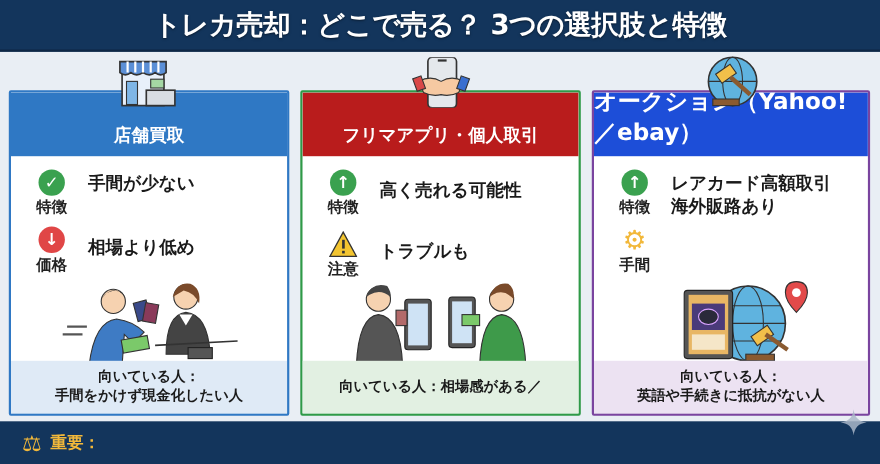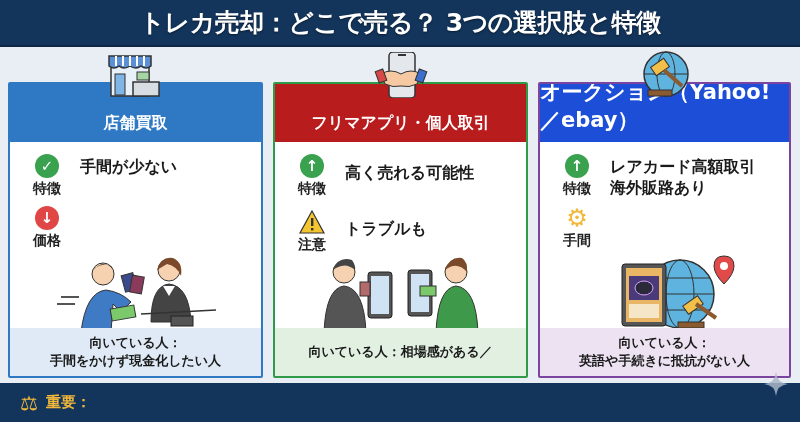--- a/index.html
+++ b/index.html
@@ -73,20 +73,23 @@
     </div>
     <div class="txt">
       <div>手間が少ない</div>
     </div>
   </div>
   <div style="height:8px"></div>
   <div class="row">
     <div class="badge">
       <div class="ico" style="background:#e04646">↓</div>
       <div class="lbl">価格</div>
+    </div>
+    <div class="txt" style="padding-top:8px">
+      <div>相場より低め</div>
     </div>
   </div>
   <div class="illus">
     <svg width="170" height="80" viewBox="0 0 170 80">
       <line x1="10" y1="45" x2="28" y2="45" stroke="#555" stroke-width="2"></line>
       <line x1="6" y1="52" x2="24" y2="52" stroke="#555" stroke-width="2"></line>
       <circle cx="52" cy="22" r="11" fill="#f6d2b0" stroke="#333"></circle>
       <path d="M41 20 Q52 5 63 18 L60 14 Q52 10 44 16 Z" fill="#333"></path>
       <path d="M30 80 Q35 40 55 38 Q70 40 80 50 L70 60 L62 52 L60 80 Z" fill="#3e7bc4" stroke="#333"></path>
       <rect x="72" y="22" width="12" height="17" fill="#3a4a8a" stroke="#333" transform="rotate(-15 78 30)"></rect>

